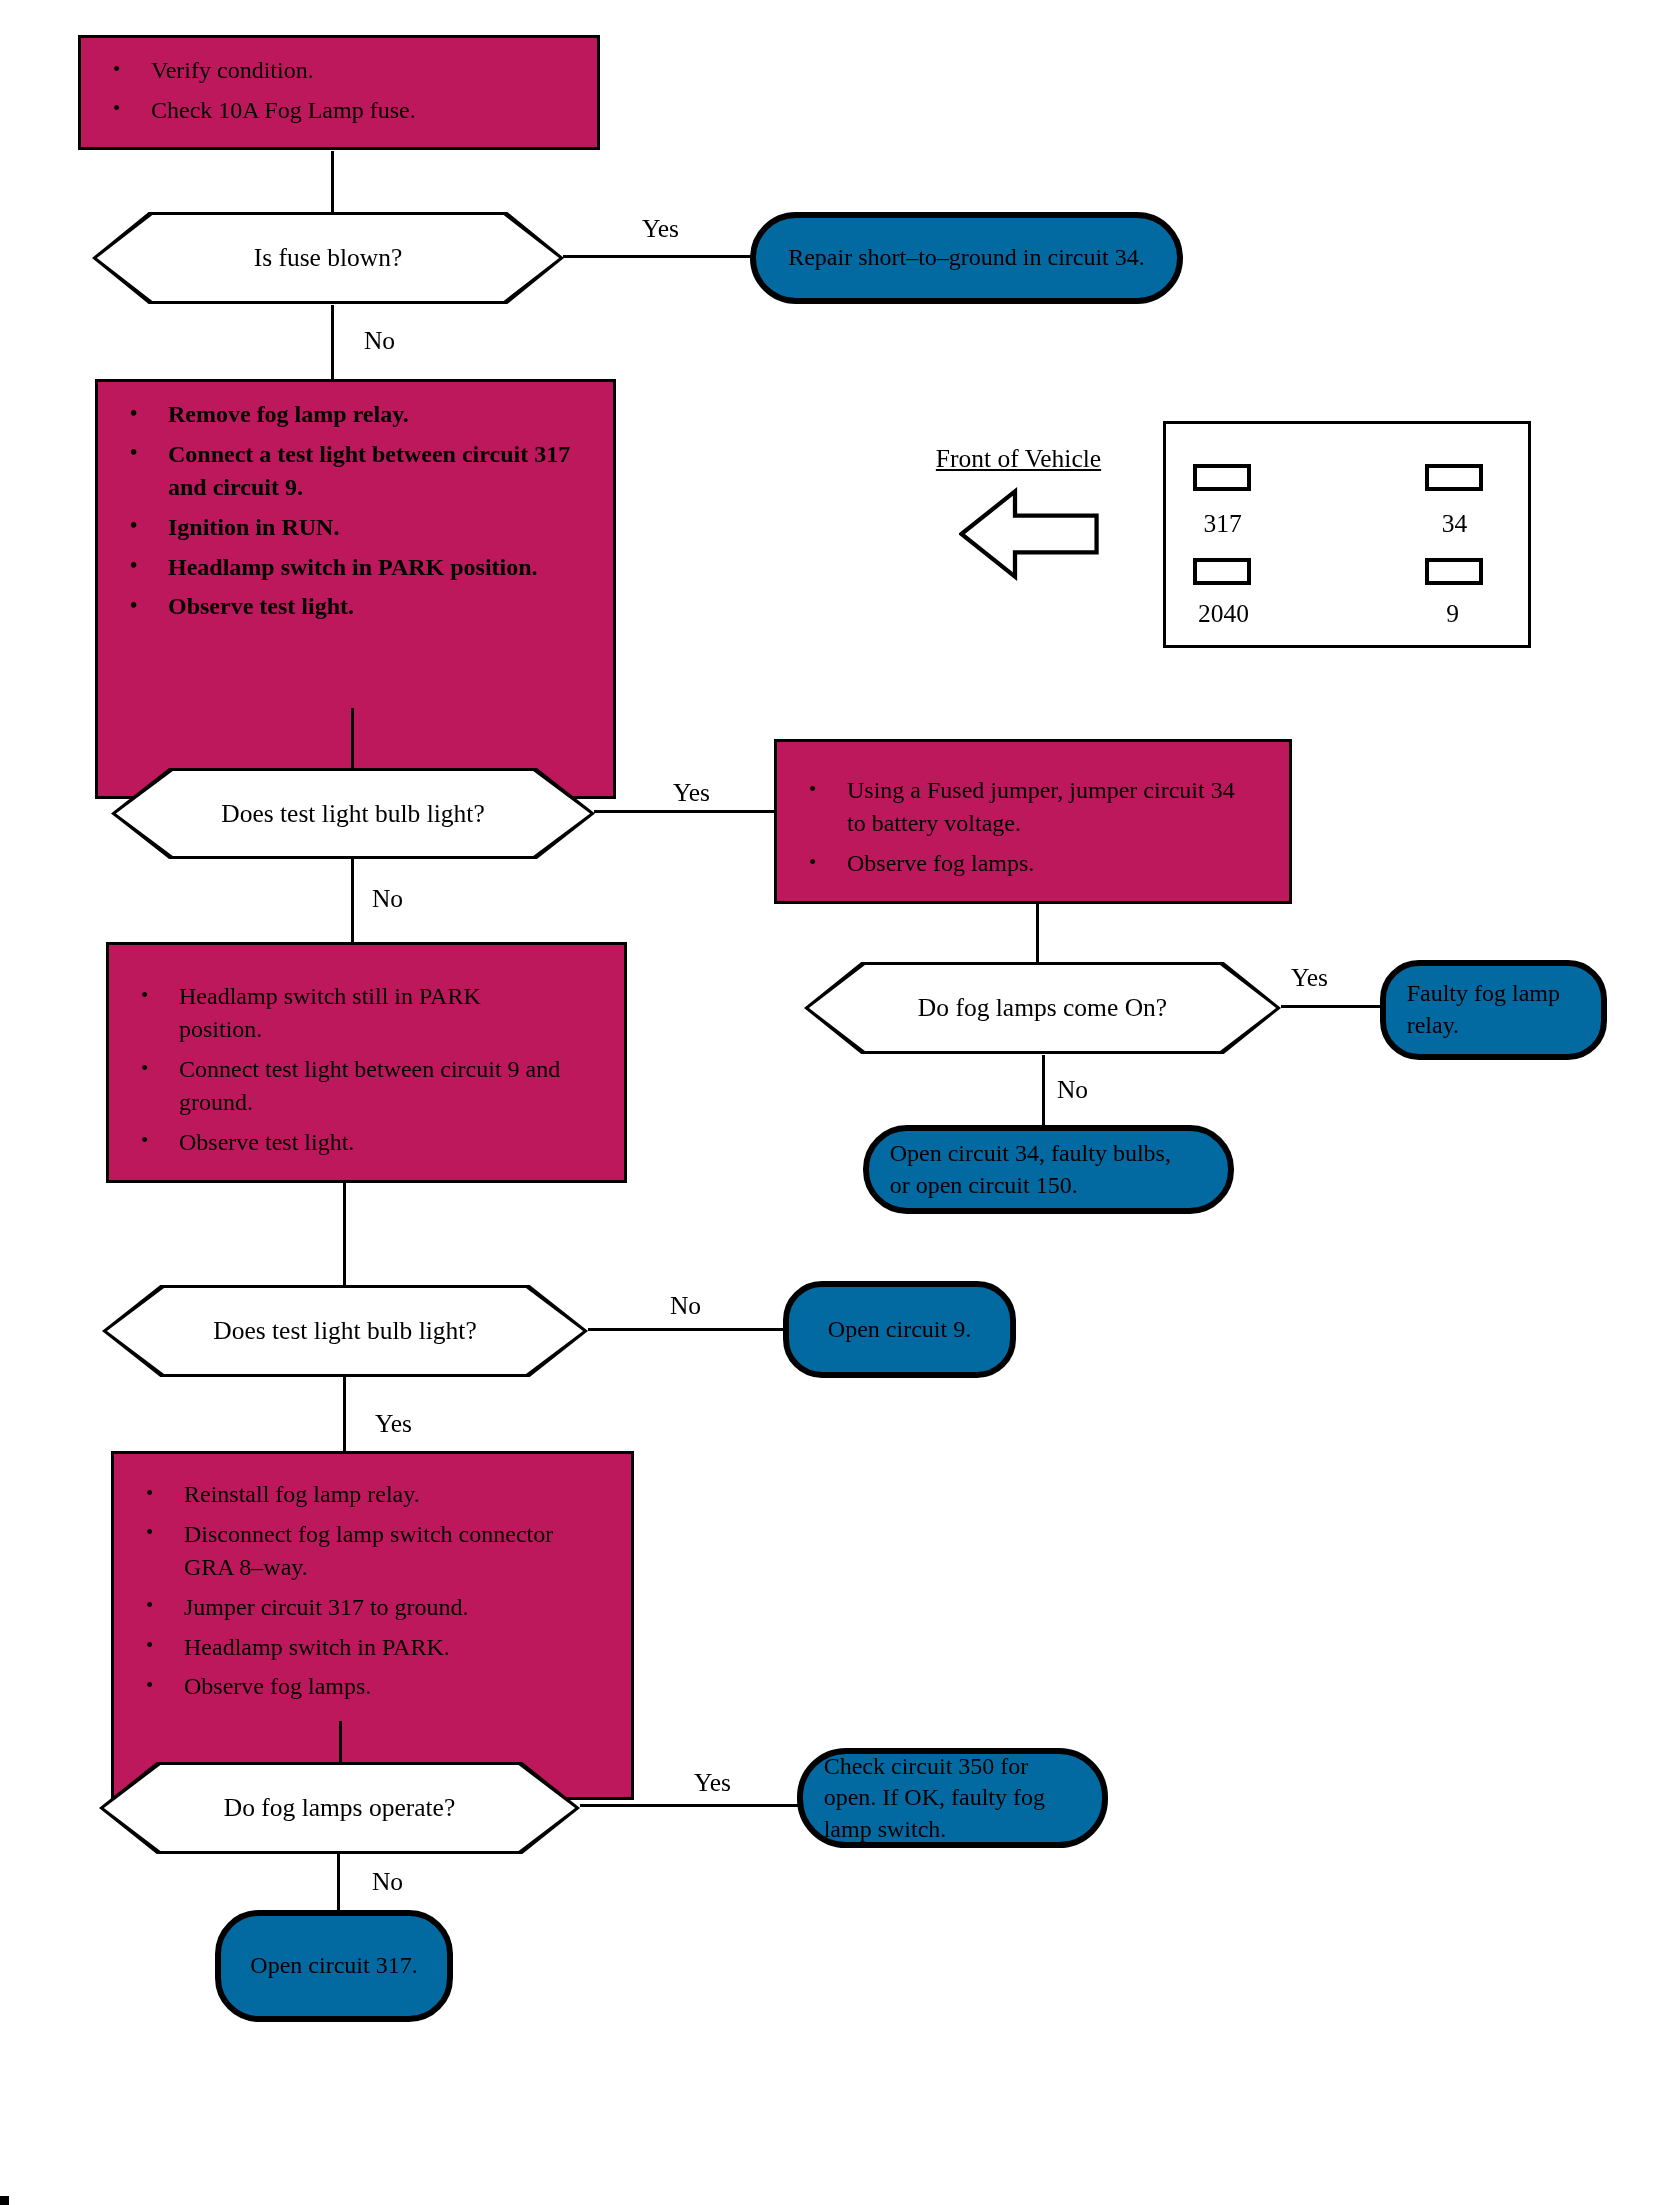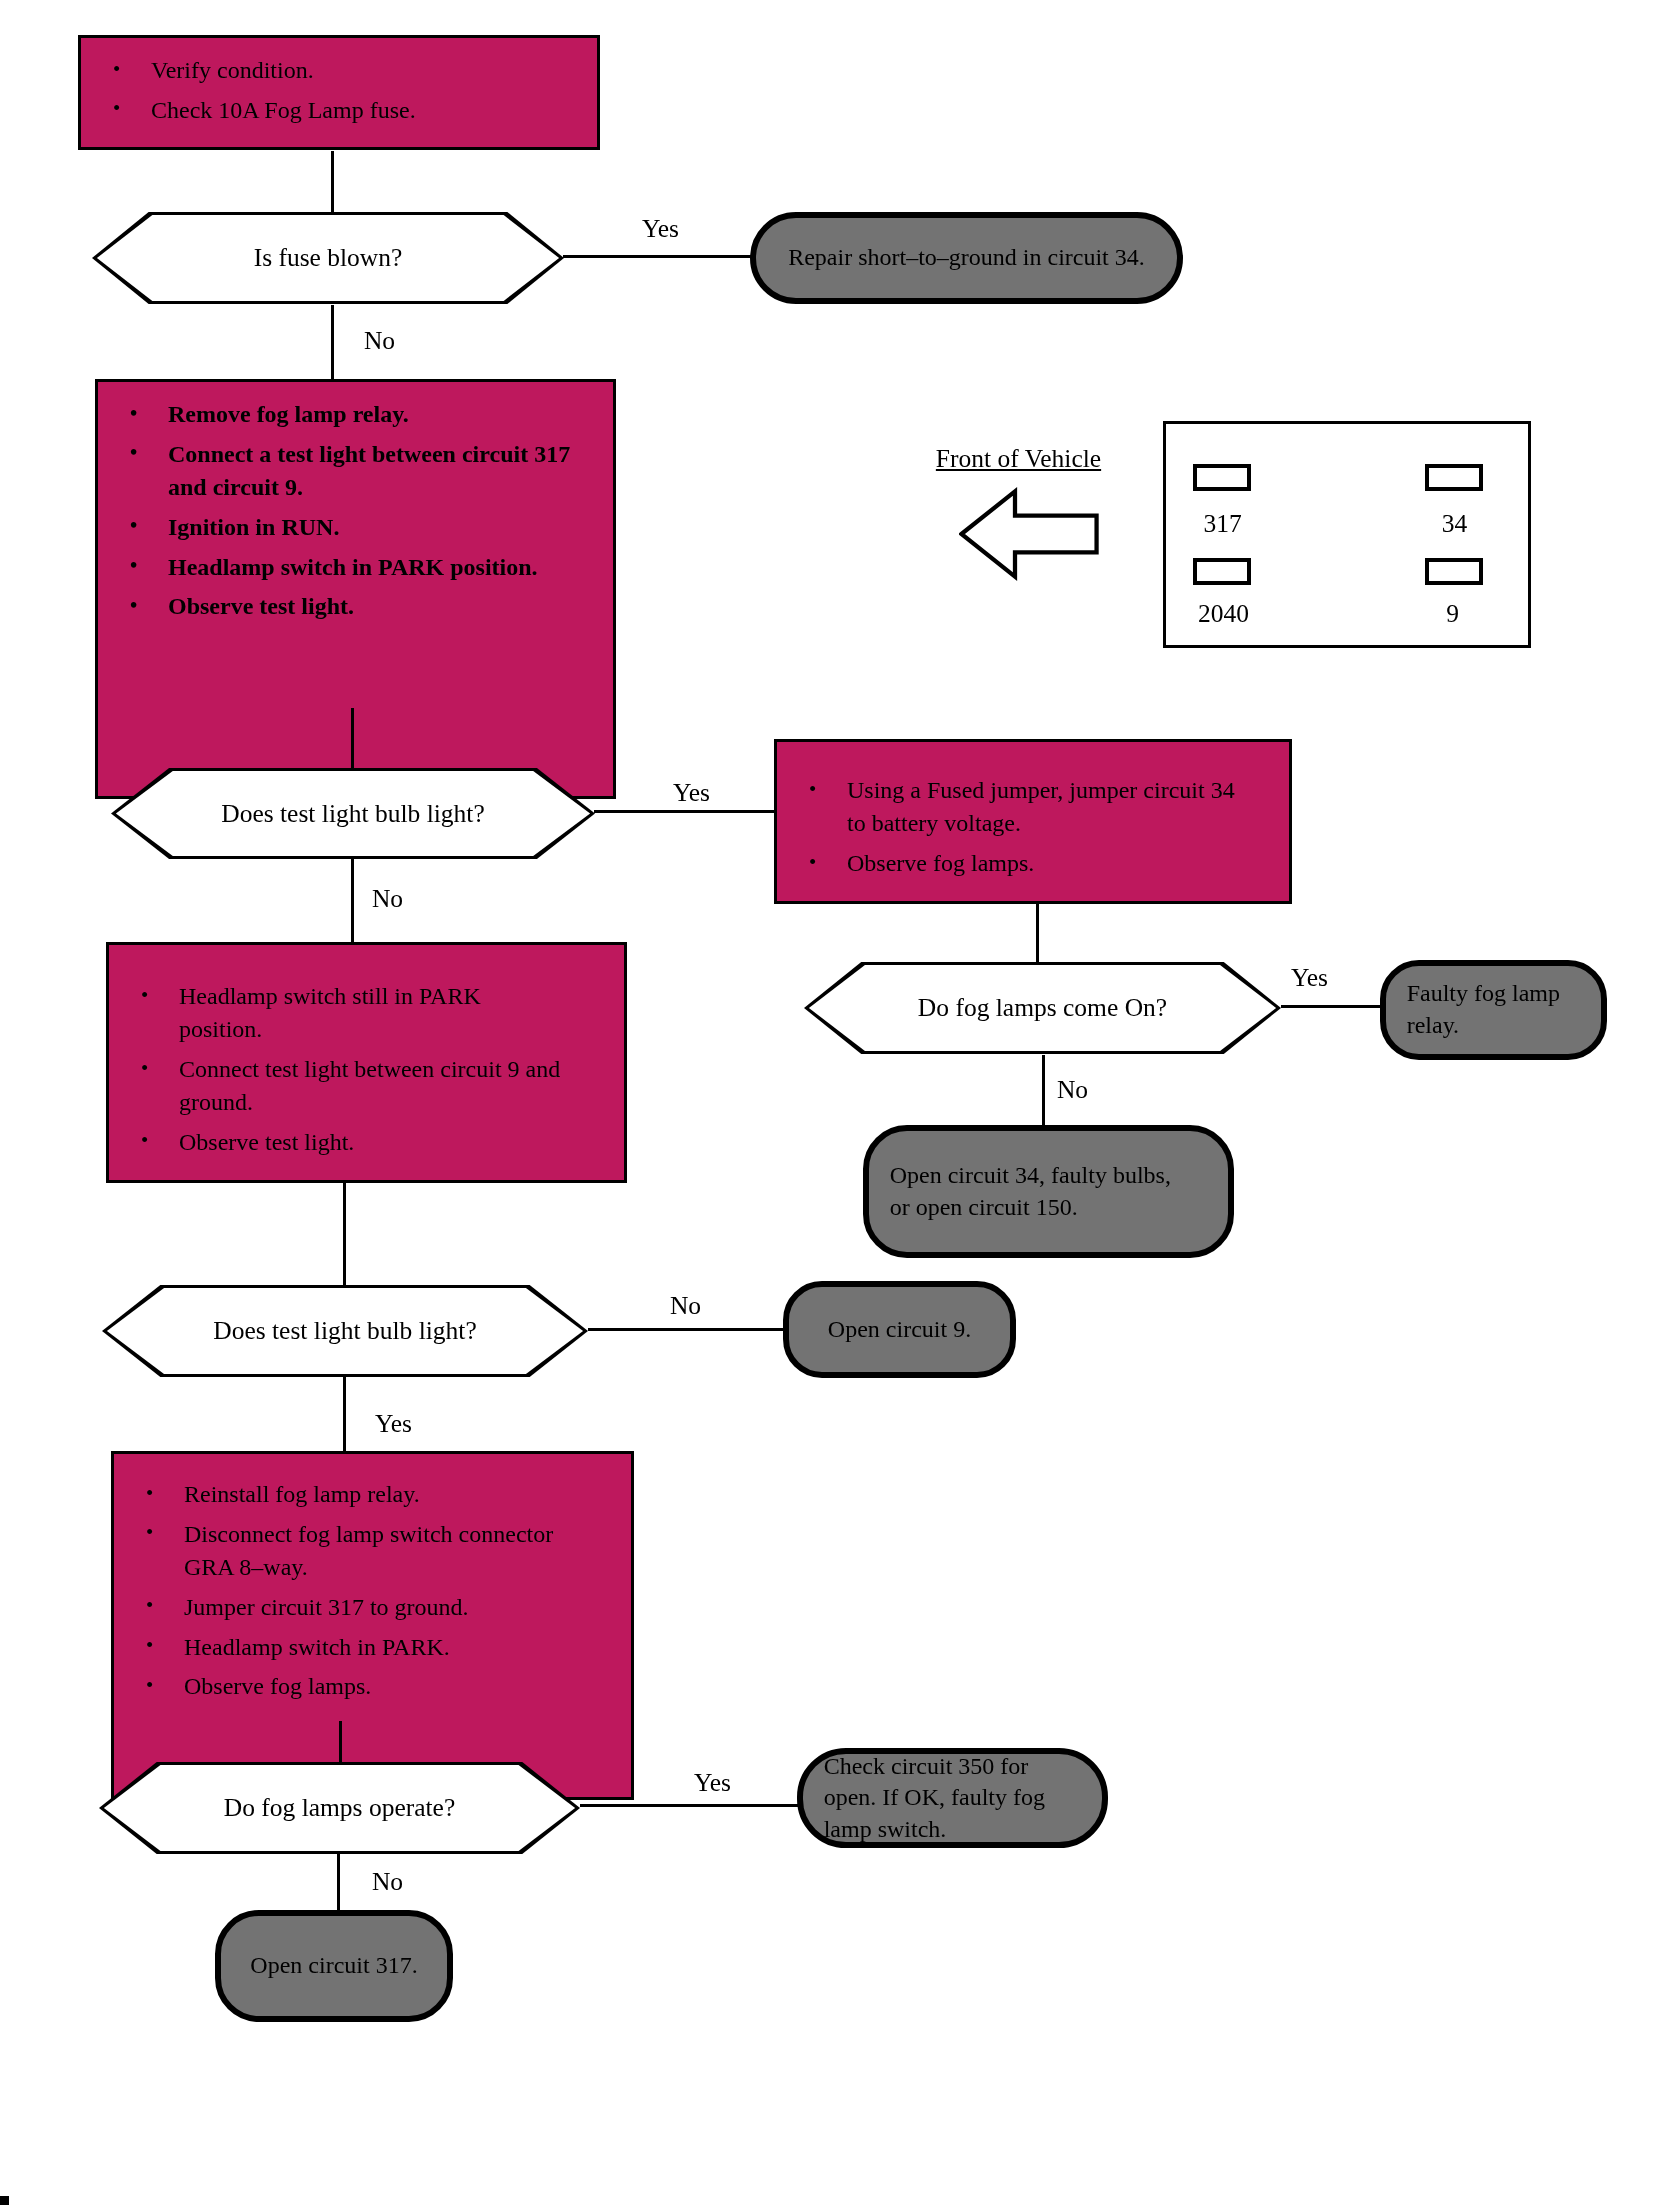--- a/index.html
+++ b/index.html
@@ -21,21 +21,21 @@
   .hex { position:absolute; }
   .hex-outer { position:absolute; left:0; right:0; top:0; bottom:0; background:#000;
     clip-path:polygon(0% 50%, 12% 0%, 88% 0%, 100% 50%, 88% 100%, 12% 100%); }
   .hex-inner { position:absolute; left:4.9px; right:4.9px; top:3px; bottom:3px; background:#fff;
     clip-path:polygon(0% 50%, 12% 0%, 88% 0%, 100% 50%, 88% 100%, 12% 100%); }
   .hex-text { position:absolute; left:0; right:0; top:0; bottom:0;
     display:flex; align-items:center; justify-content:center;
     font-size:25.5px; text-align:center; }
   
   .stadium {
-    position:absolute; border:6.7px solid #000; border-radius:39px; background:#737373;
+    position:absolute; border:6.7px solid #000; border-radius:39px; background:#0369a1;
     box-sizing:border-box; display:flex; align-items:center; justify-content:center;
     font-size:24px; line-height:1.32; white-space:pre-line; padding:13px 11px; text-align:center;
   }
   .stadium.left { justify-content:flex-start; text-align:left; padding-left:20.7px; }
   .stadium.capsule { border-radius:46px; font-size:24px; white-space:nowrap; }
   
   .line { position:absolute; background:#000; }
   
   .edge-label { position:absolute; width:79px; text-align:center; font-size:25.5px; }
   
@@ -143,21 +143,21 @@
 
   <div class="line" style="left:1281px; top:1005px; width:101px; height:3px;"></div>
   <div class="edge-label" style="left:1270px; top:963px;">Yes</div>
 
   <div class="stadium left" style="left:1380px; top:960px; width:227px; height:100px;">Faulty fog lamp
 relay.</div>
 
   <div class="edge-label" style="left:1033px; top:1075px;">No</div>
   <div class="line" style="left:1042px; top:1055px; width:3px; height:72px;"></div>
 
-  <div class="stadium left" style="left:863px; top:1125px; width:371px; height:133px; border-radius:44px;">Open circuit 34, faulty bulbs,
+  <div class="stadium left" style="left:863px; top:1125px; width:371px; height:89px; border-radius:44px;">Open circuit 34, faulty bulbs,
 or open circuit 150.</div>
 
   <div class="line" style="left:343px; top:1183px; width:3px; height:103px;"></div>
 
   <div class="hex" style="left:102px; top:1285px; width:486px; height:92px;">
     <div class="hex-outer"></div>
     <div class="hex-inner"></div>
     <div class="hex-text">Does test light bulb light?</div>
   </div>
 

